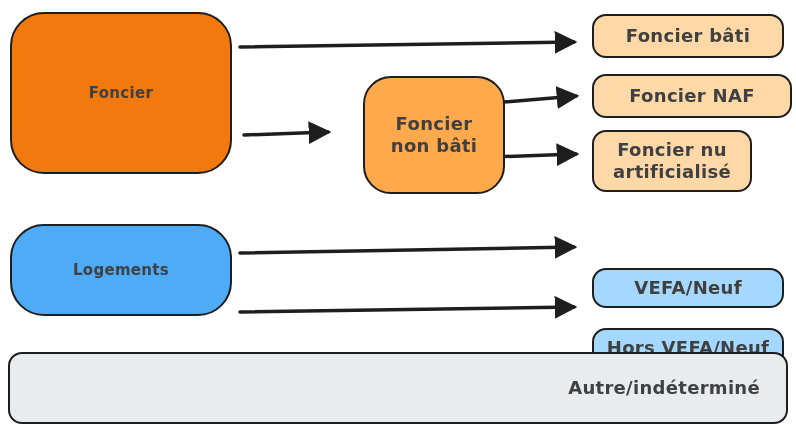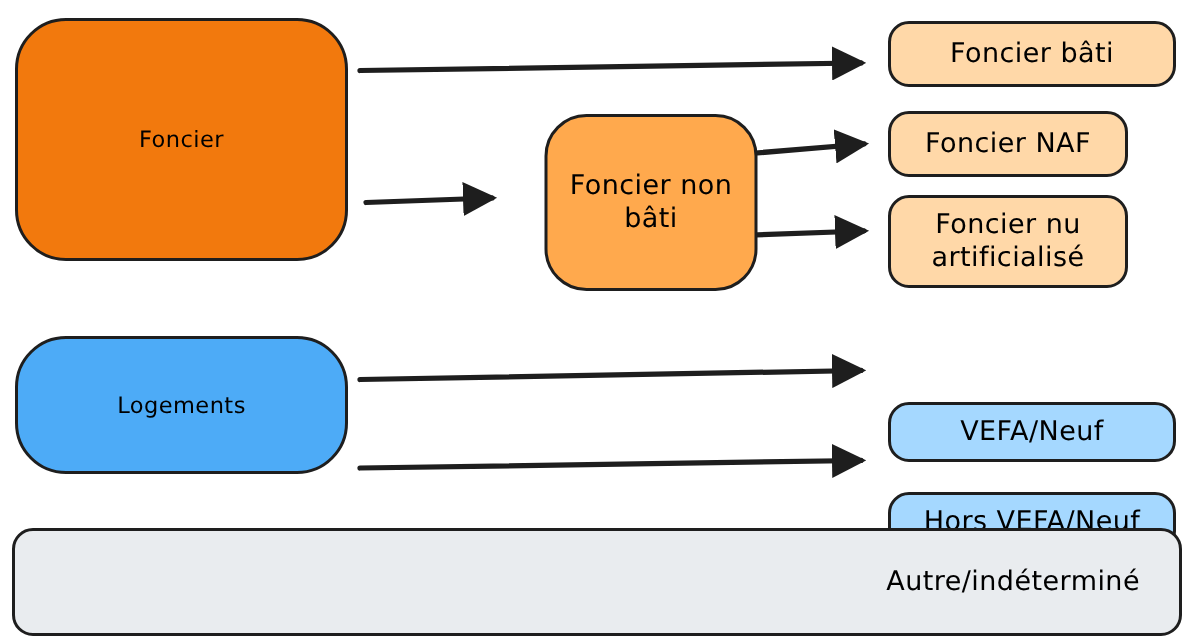--- a/index.html
+++ b/index.html
@@ -16,24 +16,25 @@
     overflow: hidden;
   }
   .node {
     position: absolute;
     box-sizing: border-box;
     border: 2.5px solid #1e1e1e;
     display: flex;
     align-items: center;
     justify-content: center;
     text-align: center;
-    color: #000000;
+    color: #404040;
     font-size: 18px;
     line-height: 1.25;
     letter-spacing: 0.3px;
+    font-weight: bold;
   }
   
   .node.big { border-radius: 34px; font-size: 15px; }
   .node-foncier {
     left: 10px; top: 12px; width: 222px; height: 162px;
     background: #f2790d;
   }
   .node-logements {
     left: 10px; top: 224px; width: 222px; height: 92px;
     background: #4dabf7;
@@ -44,21 +45,21 @@
     background: #ffa94d;
     border-radius: 28px;
     padding: 0 14px;
     margin-left: 20px;
   }
   
   .leaf { border-radius: 14px; }
   .leaf.orange { background: #ffd8a8; }
   .leaf.blue { background: #a5d8ff; margin-top: 40px; }
   .node-foncier-bati { left: 592px; top: 14px; width: 192px; height: 44px; }
-  .node-foncier-naf  { left: 592px; top: 74px; width: 160px; height: 44px; }
+  .node-foncier-naf  { left: 592px; top: 74px; width: 200px; height: 44px; }
   .node-foncier-nu   { left: 592px; top: 130px; width: 160px; height: 62px; padding: 0 20px; }
   .node-vefa         { left: 592px; top: 228px; width: 192px; height: 40px; }
   .node-hors-vefa    { left: 592px; top: 288px; width: 192px; height: 40px; }
   
   .node-autre {
     left: 8px; top: 352px; width: 780px; height: 72px;
     background: #e9ecef;
     border-radius: 14px;
     justify-content: flex-end;
     padding-right: 26px;

